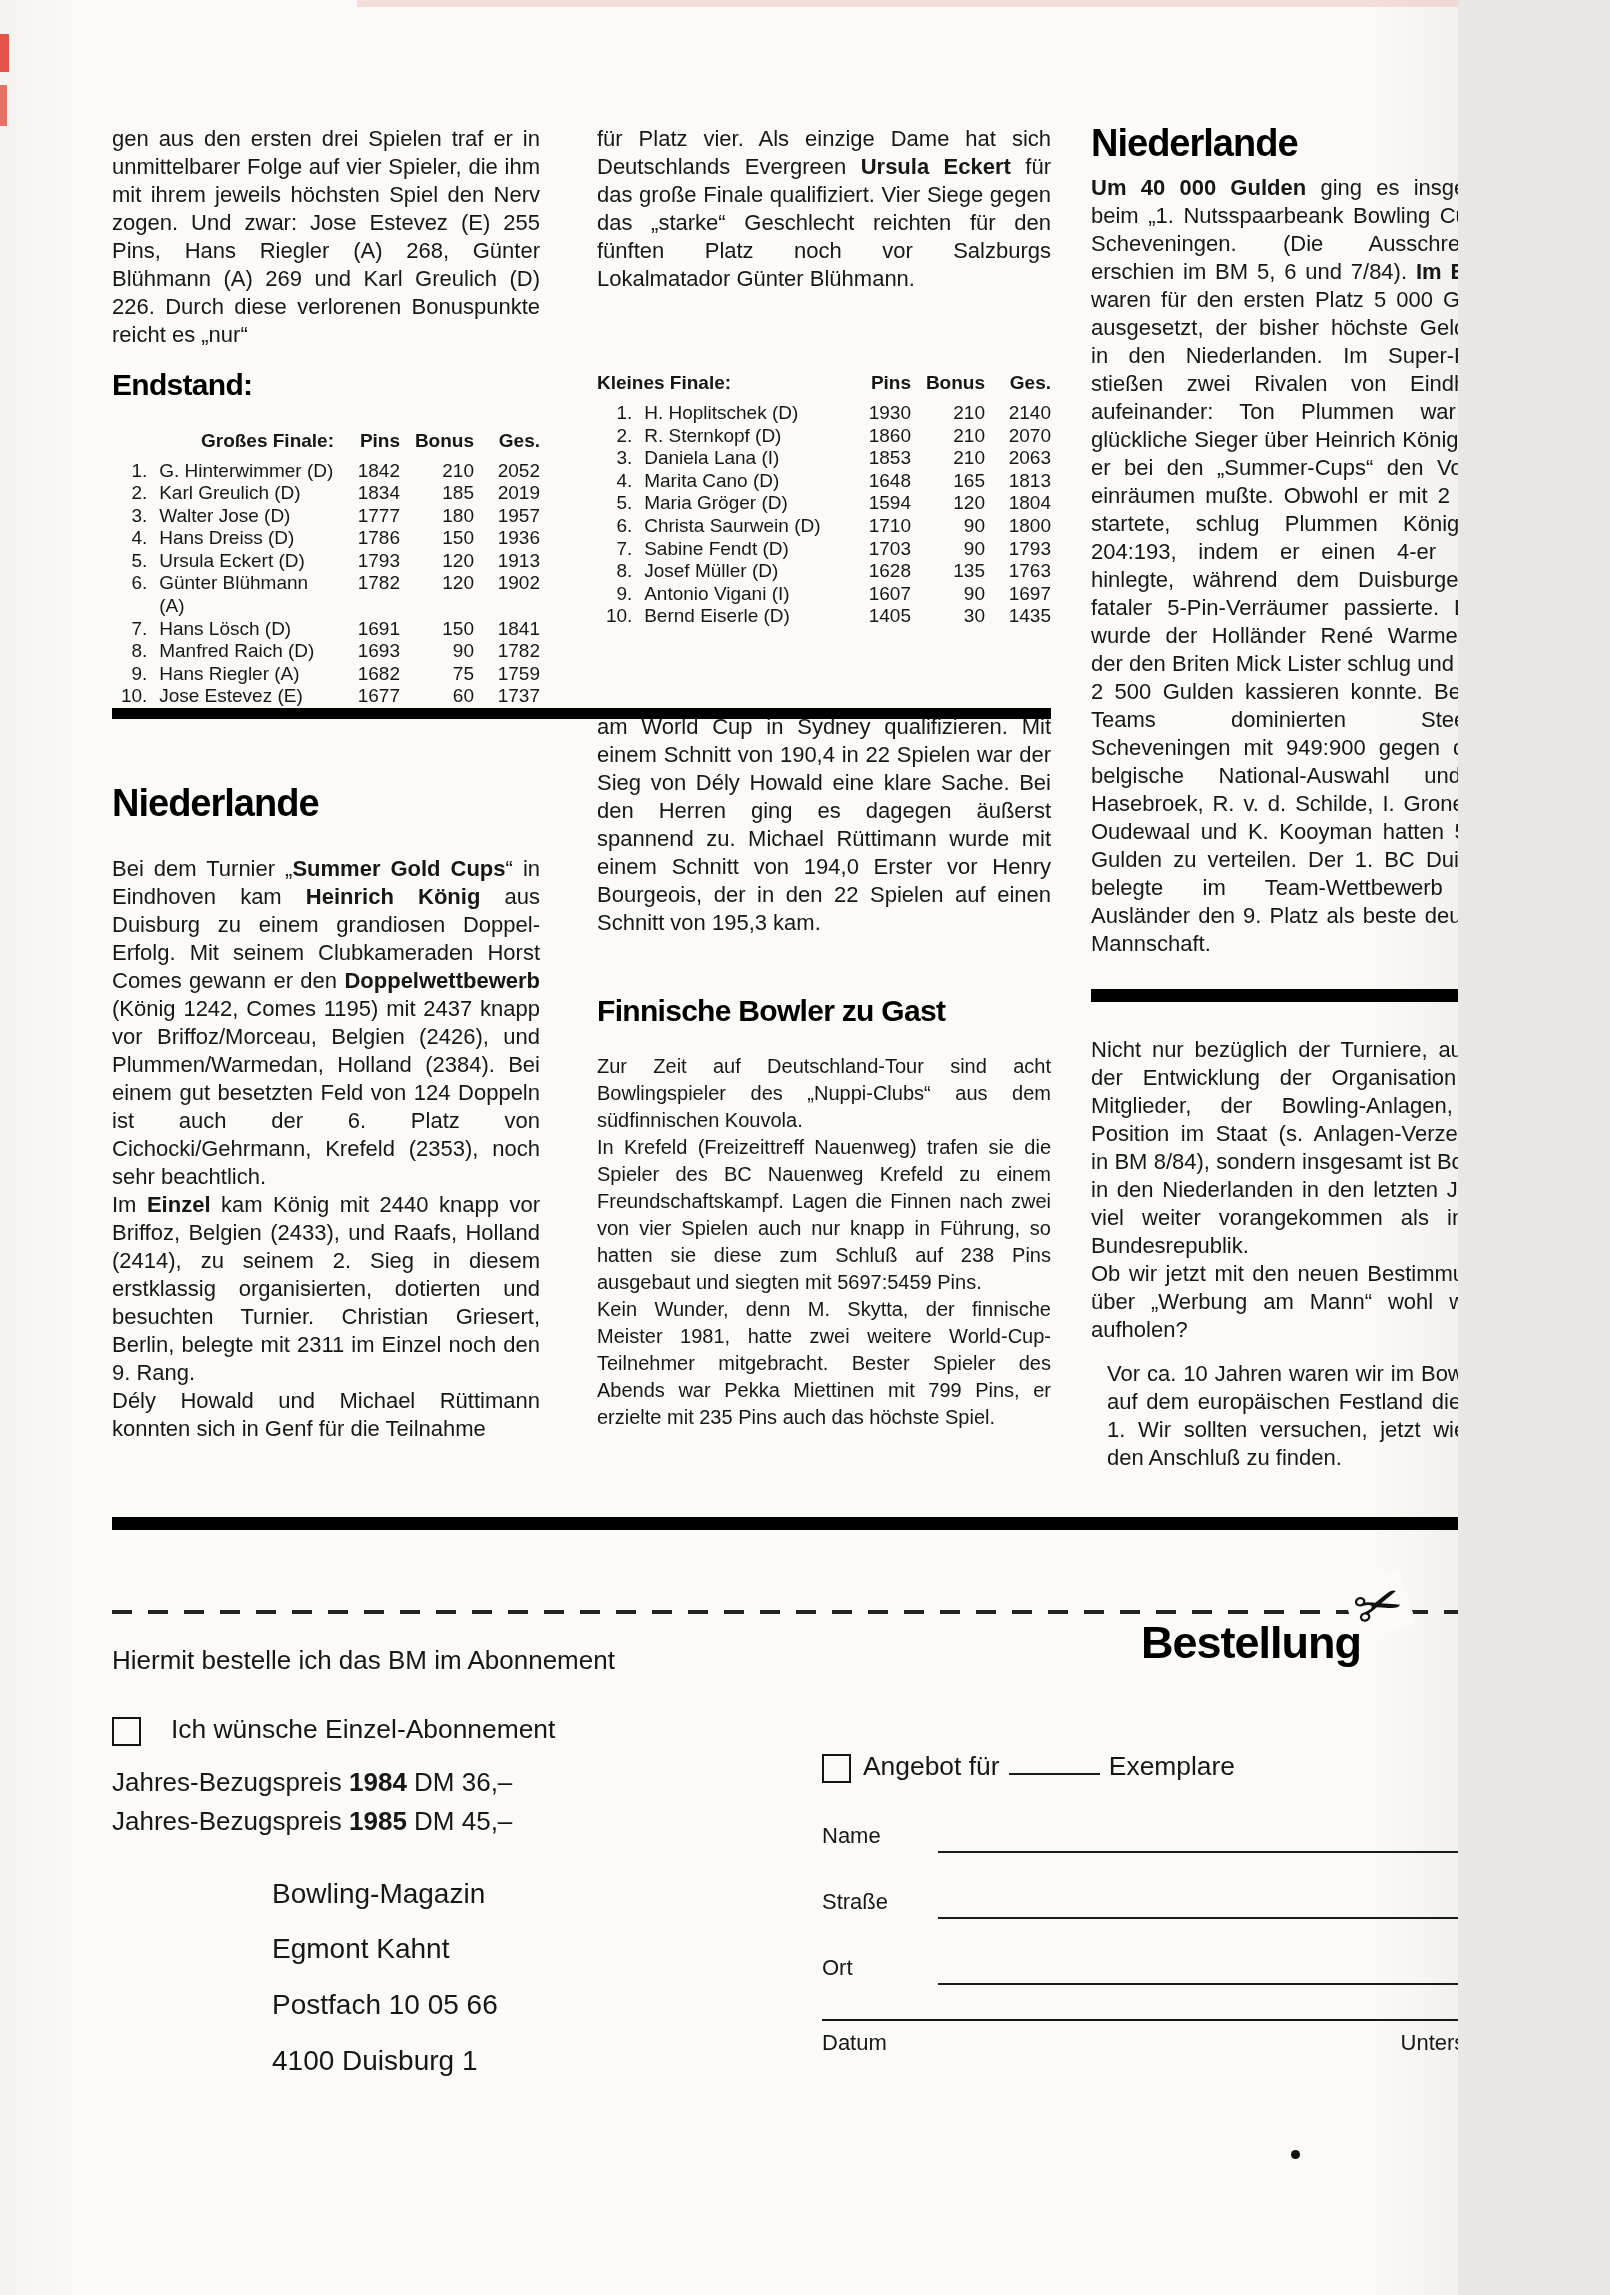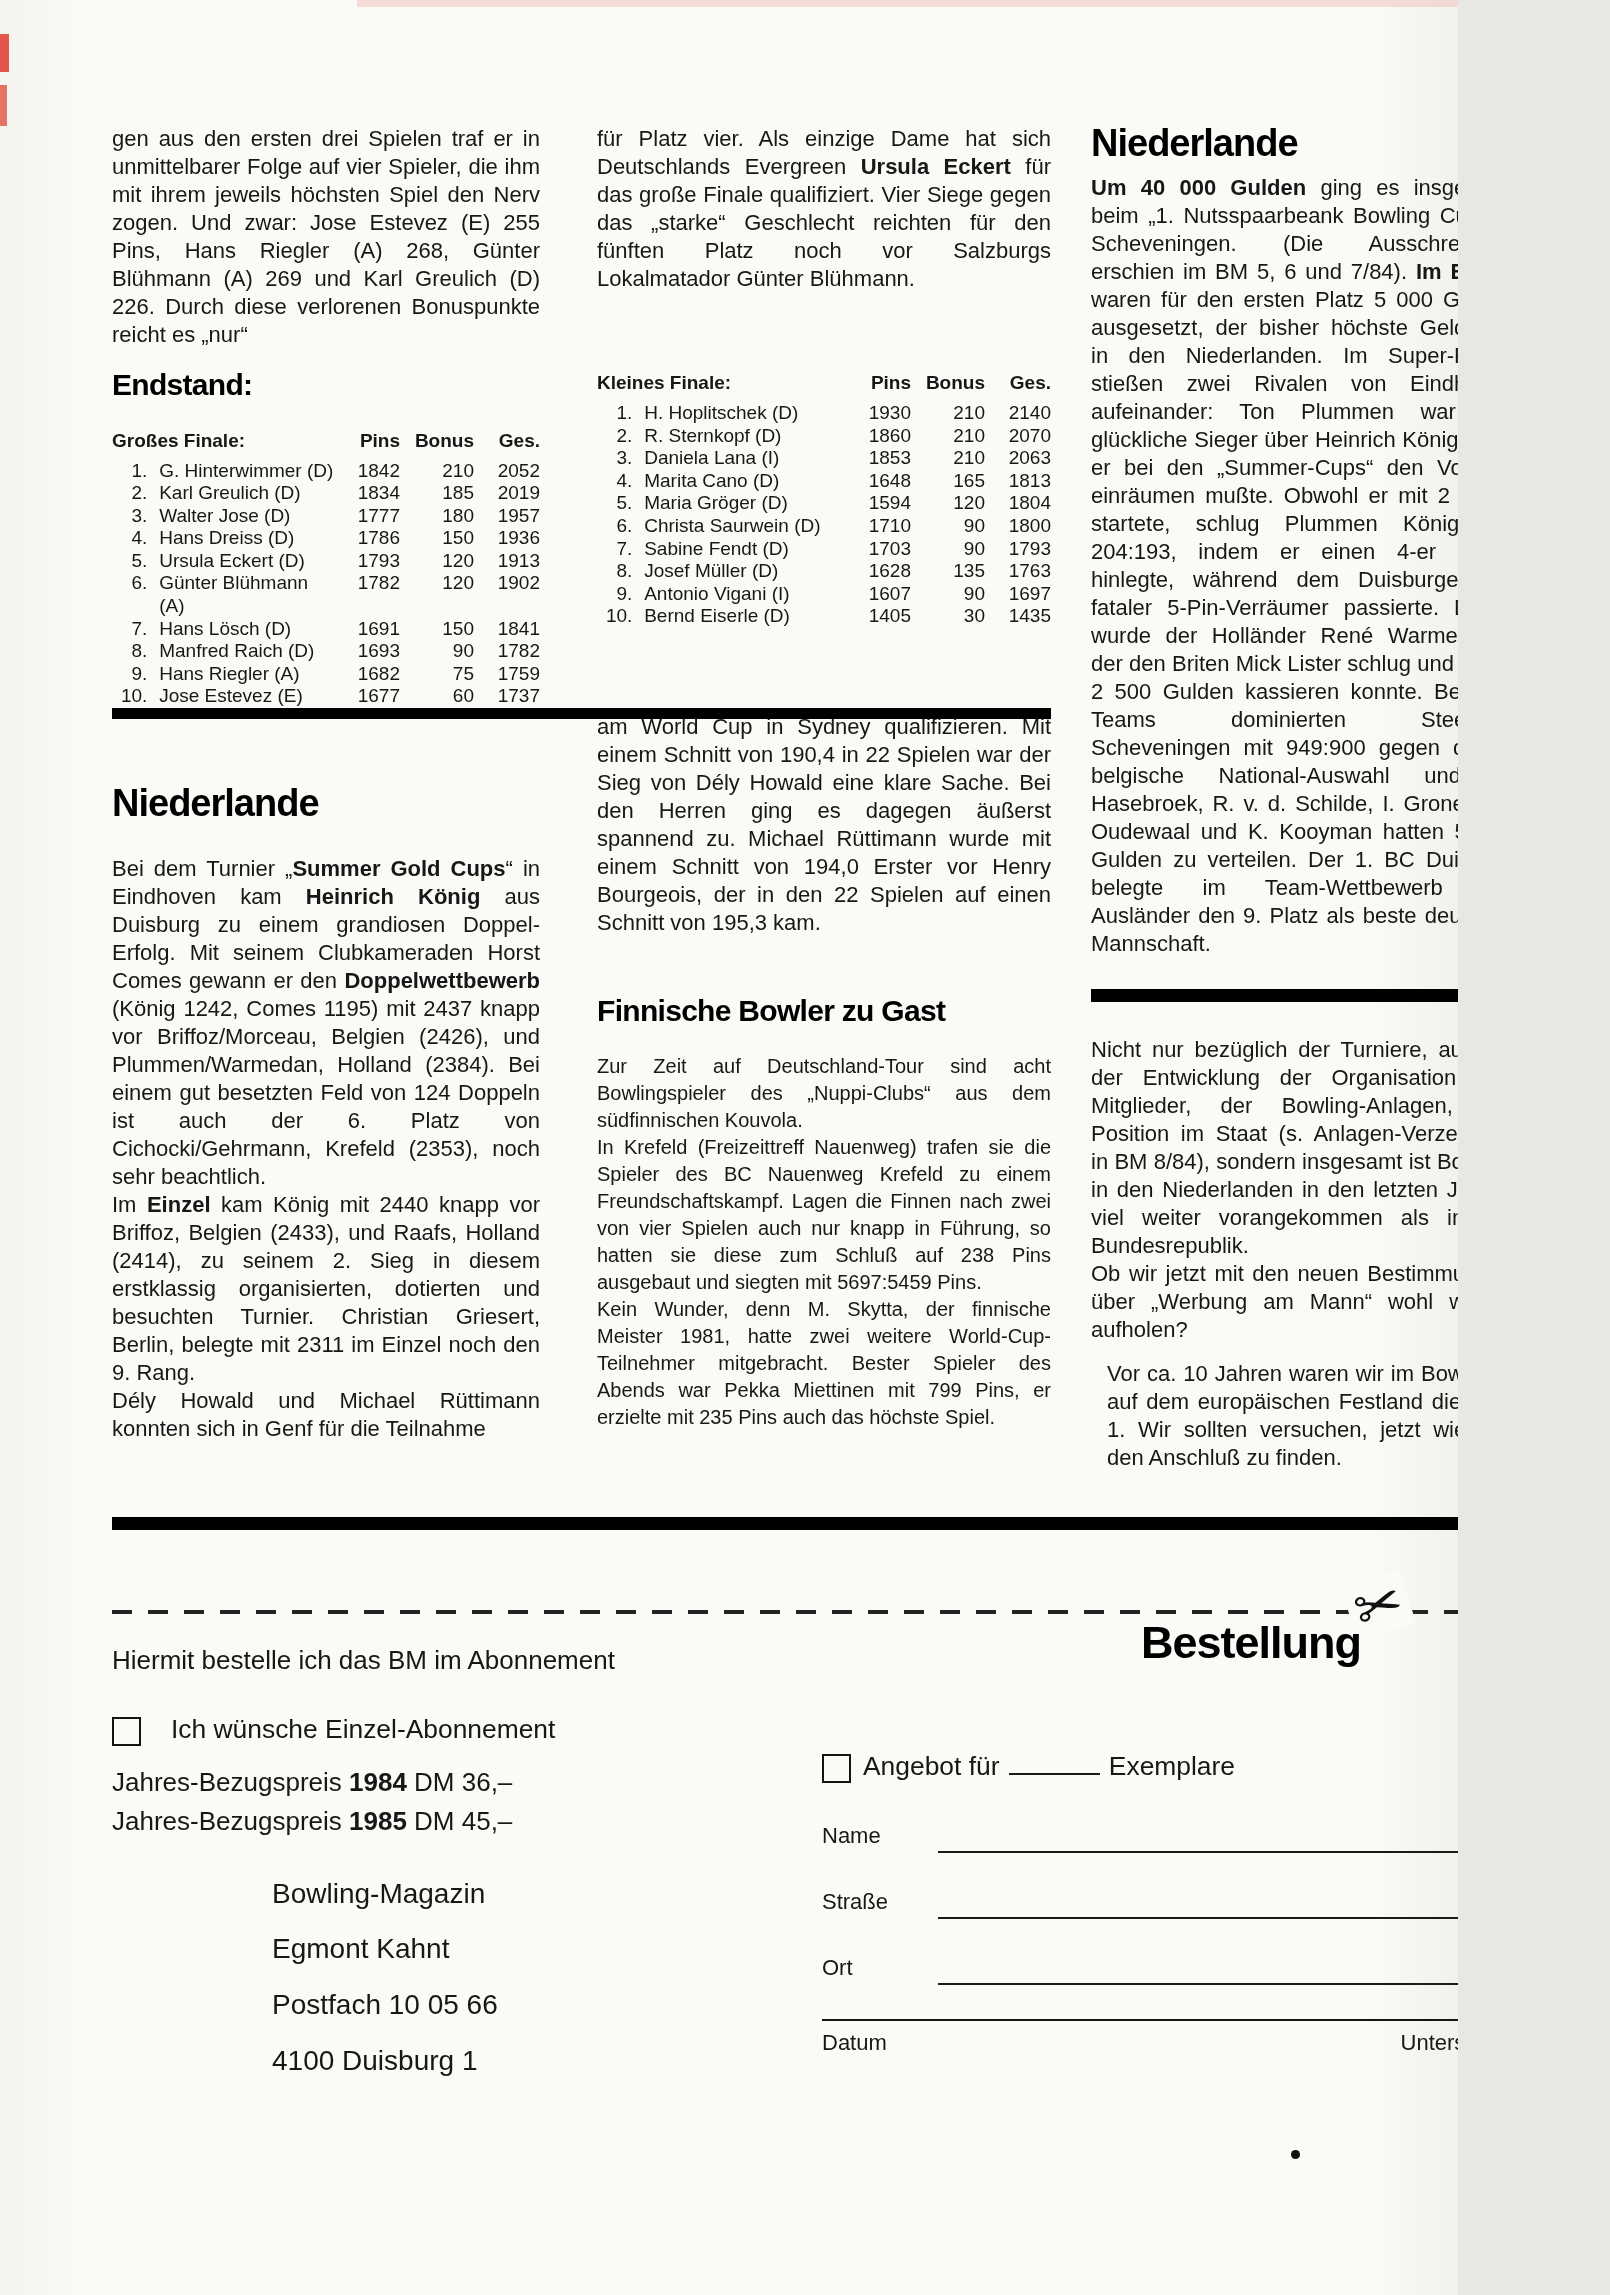--- a/index.html
+++ b/index.html
@@ -97,21 +97,21 @@
   <div class="scan-pink"></div>
   <div class="scan-red-a"></div>
   <div class="scan-red-b"></div>
 
   <div class="col" id="col1">
     <p class="para" style="margin:0">gen aus den ersten drei Spielen traf er in unmittelbarer Folge auf vier Spieler, die ihm mit ihrem jeweils höchsten Spiel den Nerv zogen. Und zwar: Jose Estevez (E) 255 Pins, Hans Riegler (A) 268, Günter Blühmann (A) 269 und Karl Greulich (D) 226. Durch diese verlorenen Bonuspunkte reicht es „nur“</p>
     <h2 class="h-endstand">Endstand:</h2>
 
     <div class="results">
       <div class="thead">
-        <span style="font-weight:bold;text-align:left;">Großes Finale:</span>
+        <span style="font-weight:bold;text-align:right;">Großes Finale:</span>
         <span class="tcol">Pins</span>
         <span class="tcol">Bonus</span>
         <span class="tcol">Ges.</span>
       </div>
       <div>
 
           <div class="trow">
             <span class="cell-rank">1.</span>
             <span class="cell-name">G. Hinterwimmer (D)</span>
             <span class="cell-num">1842</span>

